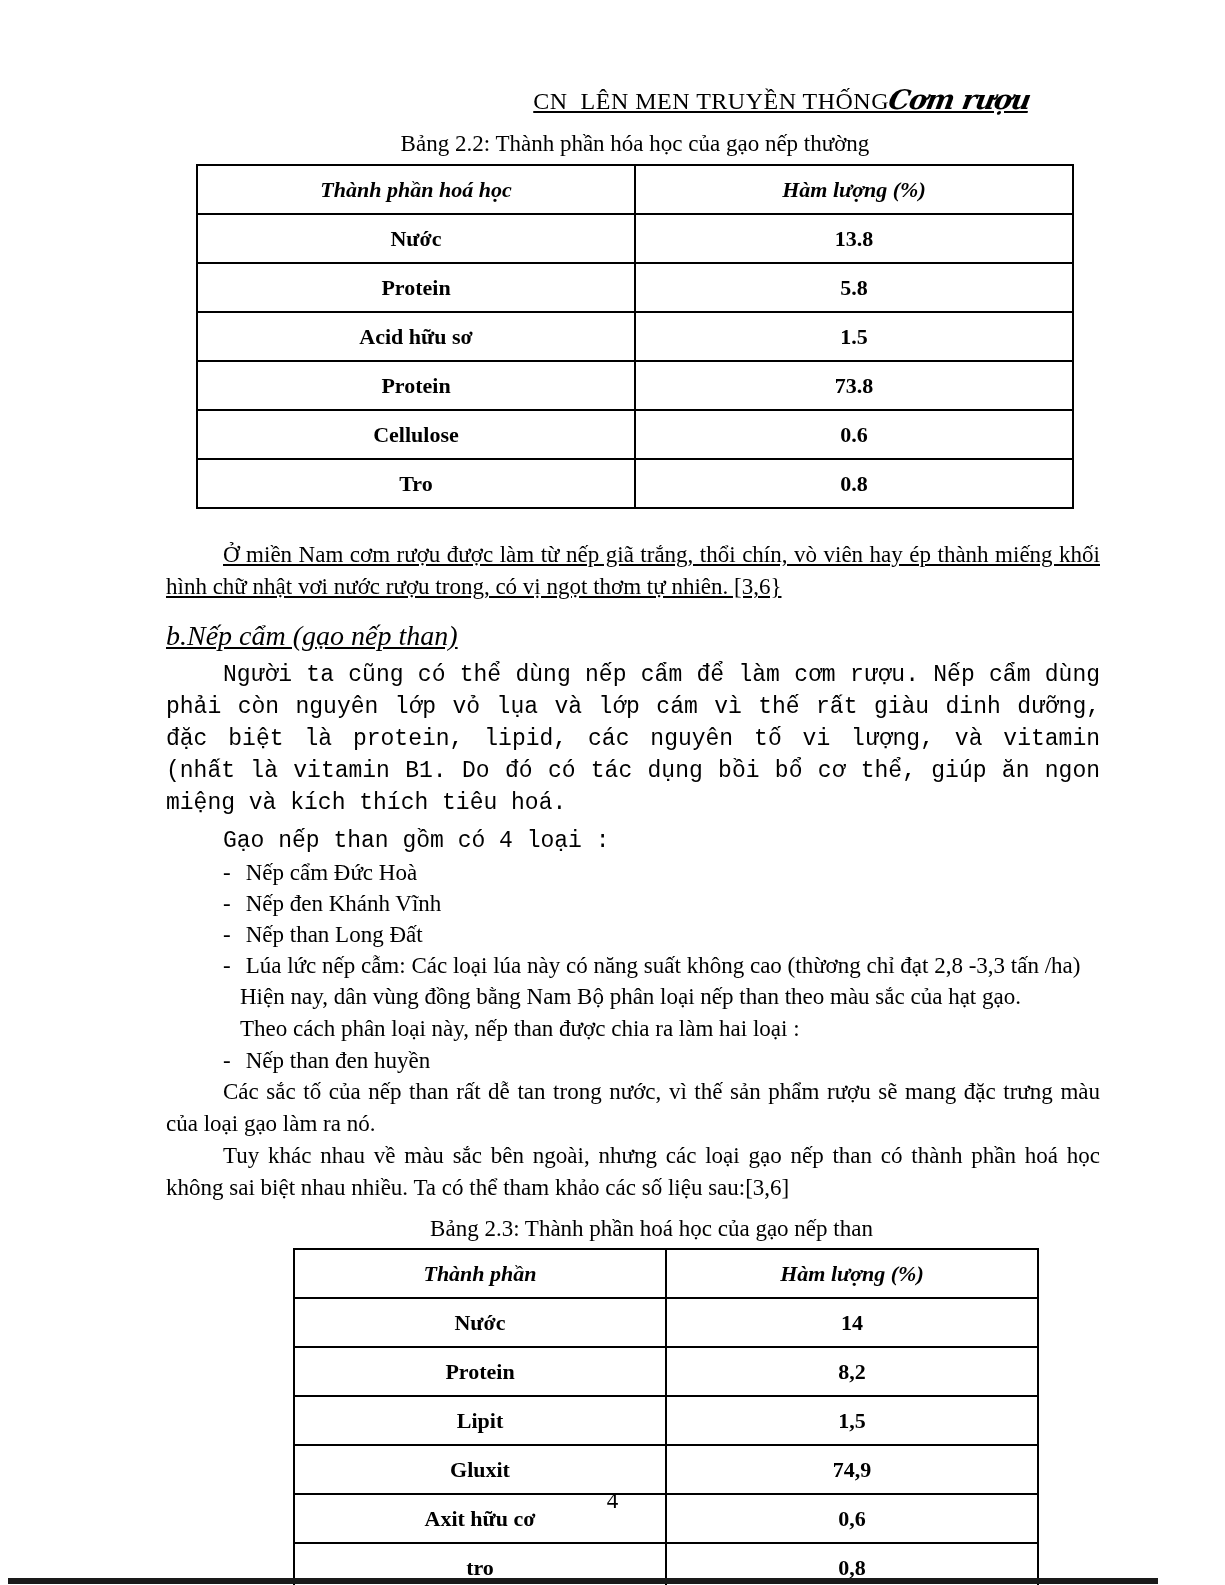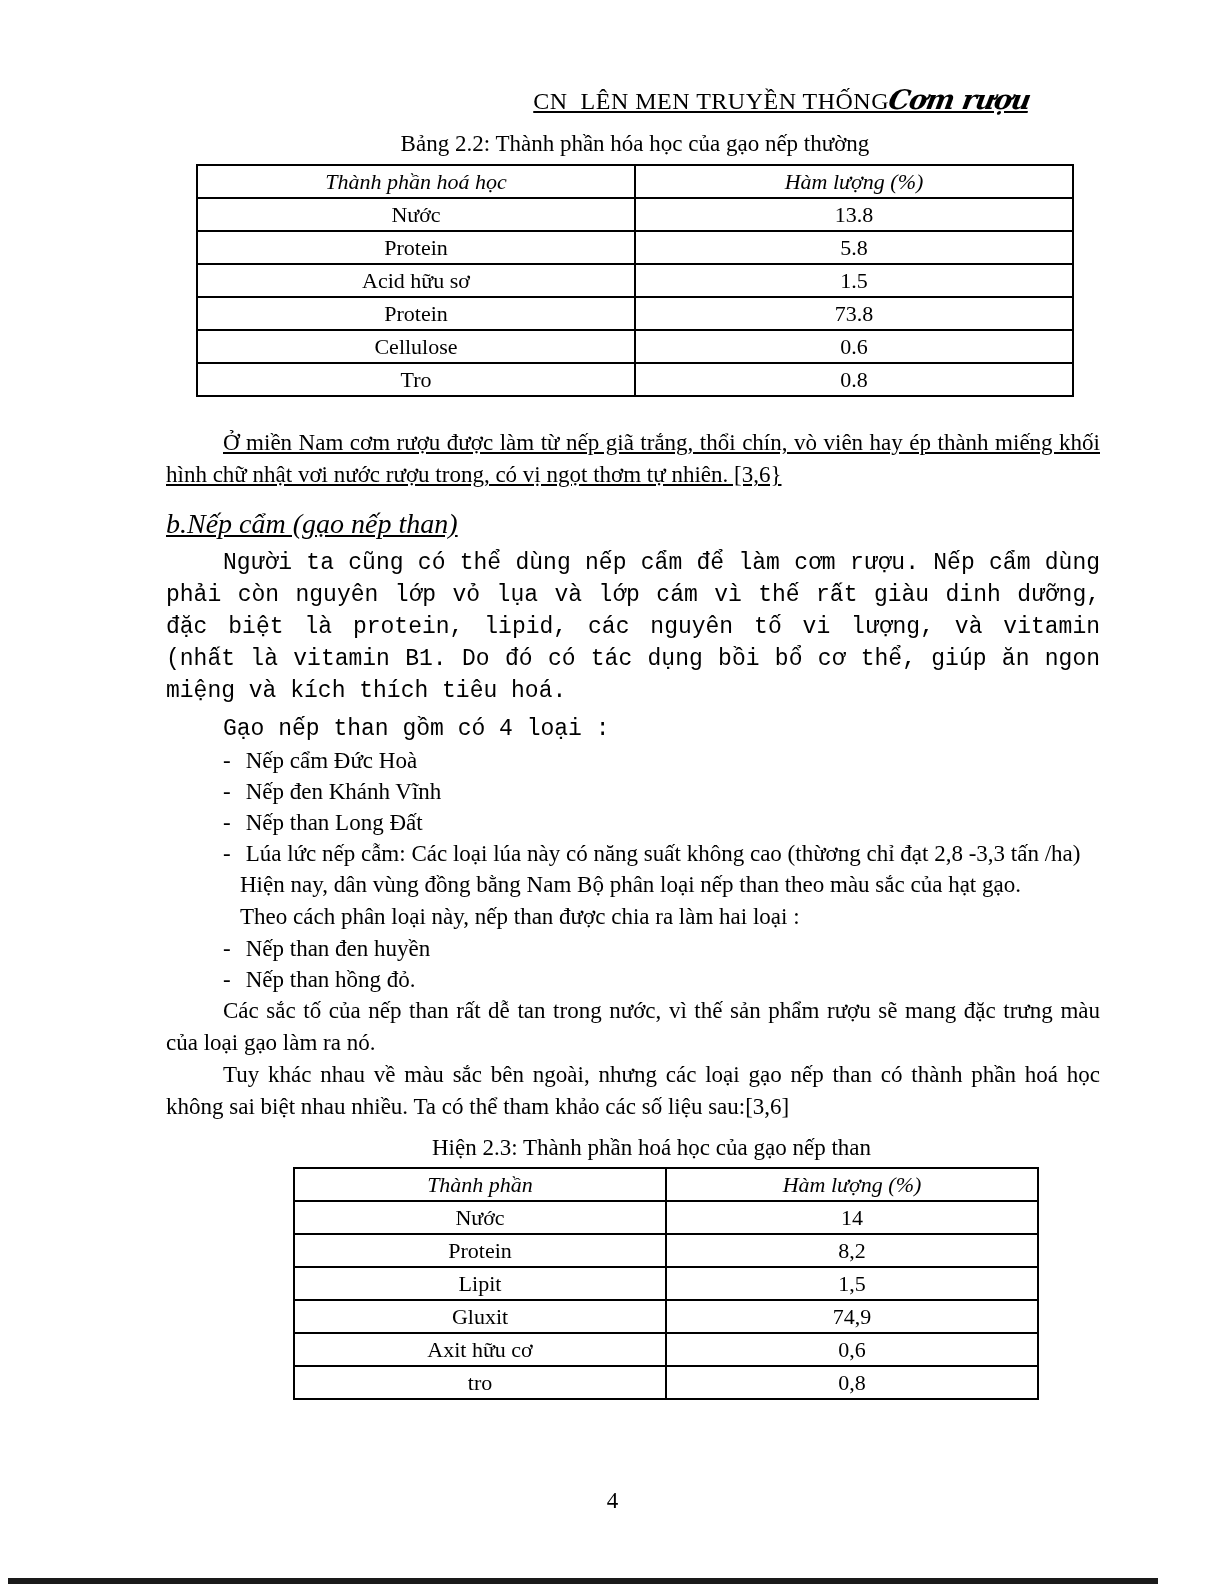--- a/index.html
+++ b/index.html
@@ -19,21 +19,21 @@
   }
   .content { padding:0 125px 0 166px; font-size:23px; }
   .caption { text-align:center; font-size:23px; }
   .caption.c1 { width:878px; margin:16px 0 7px 30px; }
   .caption.c2 { width:717px; margin:12px 0 6px 127px; }
   table { border-collapse:collapse; table-layout:fixed; }
   .t1 { width:878px; margin-left:30px; }
   .t2 { width:746px; margin-left:127px; }
   th,td {
     border:2px solid #000; height:31px; text-align:center;
-    font-size:22px; font-weight:normal; padding:0 4px; vertical-align:middle;
+    font-size:22px; font-weight:bold; padding:8px 4px; vertical-align:middle;
   }
   th { font-style:italic; }
   .para { margin:0; line-height:32px; }
   .indent { text-indent:57px; }
   .justify { text-align:justify; }
   .mt-lg { margin-top:30px;text-decoration:underline; }
   .mt-sm { margin-top:7px;font-family:Liberation Mono, monospace; }
   .heading-b {
     margin-top:17px; font-style:italic; text-decoration:underline;
     font-size:28px; line-height:32px;
@@ -112,27 +112,26 @@
     <div class="li"><span class="dash">-</span><span>Nếp đen Khánh Vĩnh</span></div>
     <div class="li"><span class="dash">-</span><span>Nếp than Long Đất</span></div>
     <div class="li"><span class="dash">-</span><span>Lúa lức nếp cẫm: Các loại lúa này có năng suất không cao (thừơng chỉ đạt 2,8 -3,3 tấn /ha)</span></div>
 
     <div class="block-indent">
       <div>Hiện nay, dân vùng đồng bằng Nam Bộ phân loại nếp than theo màu sắc của hạt gạo.</div>
       <div>Theo cách phân loại này, nếp than được chia ra làm hai loại :</div>
     </div>
 
     <div class="li"><span class="dash">-</span><span>Nếp than đen huyền</span></div>
-    <div class="li"><span class="dash">-</span><span>Nếp than hồng đỏ.</span></div>
 
     <p class="para indent justify">Các sắc tố của nếp than rất dễ tan trong nước, vì thế sản phẩm rượu sẽ mang đặc trưng màu của loại gạo làm ra nó.</p>
 
     <p class="para indent justify">Tuy khác nhau về màu sắc bên ngoài, nhưng các loại gạo nếp than có thành phần hoá học không sai biệt nhau nhiều. Ta có thể tham khảo các số liệu sau:[3,6]</p>
 
-    <div class="caption c2">Hiện 2.3: Thành phần hoá học của gạo nếp than</div>
+    <div class="caption c2">Bảng 2.3: Thành phần hoá học của gạo nếp than</div>
 
     <table class="t2">
       <thead>
         <tr>
           <th>Thành phần</th>
           <th>Hàm lượng  (%)</th>
         </tr>
       </thead>
       <tbody>
         <tr>

